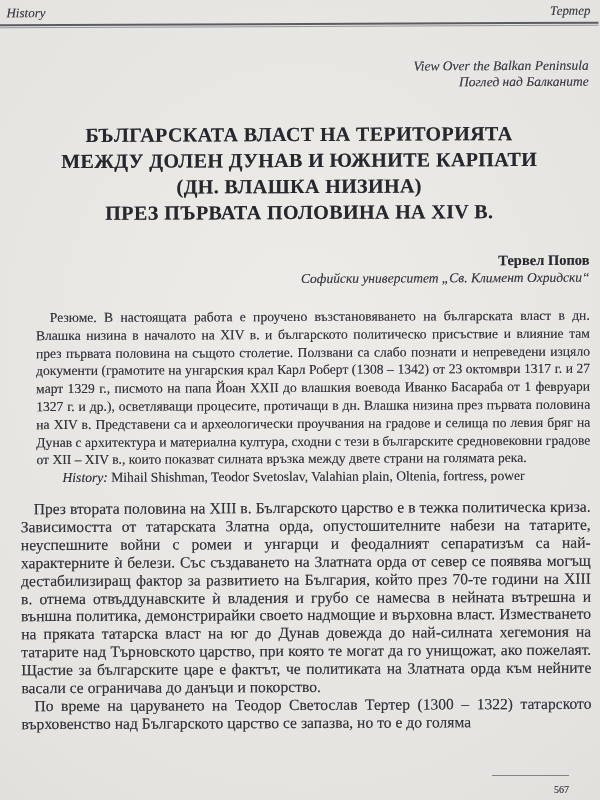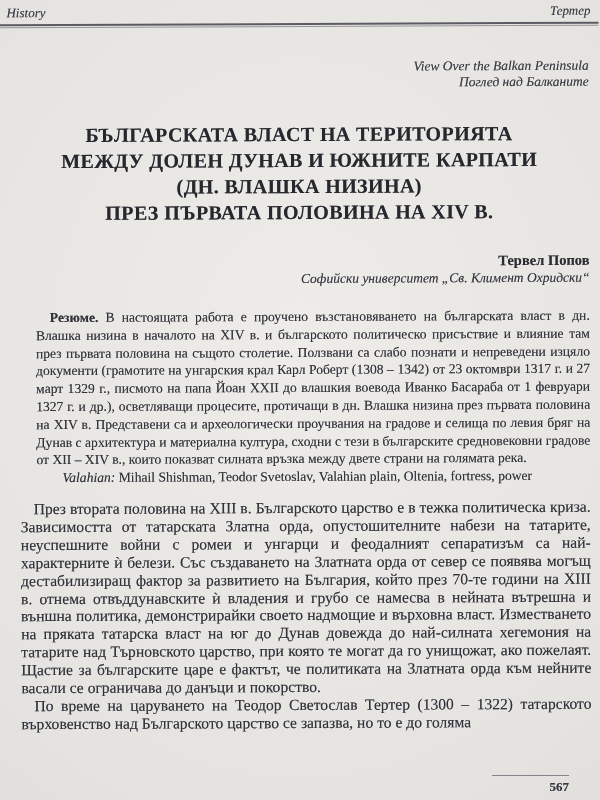--- a/index.html
+++ b/index.html
@@ -67,21 +67,21 @@
   
   .abstract {
     margin: 21px 10px 0 36px;
     font-size: 13.6px;
     line-height: 17.8px;
     text-align: justify;
   }
   .abstract p { margin: 0; }
   .abstract .abstract-main { text-indent: 14px; }
   .abstract .keywords-line { padding-left: 13px; text-indent: 13px; }
-  .abstract-label { font-weight: bold; }
+  .abstract-label { font-weight: normal; }
   .keywords-label { font-style: italic; }
   
   .body-text {
     margin: 13px 10px 0 20px;
     font-size: 15.6px;
     line-height: 17.9px;
     text-align: justify;
   }
   .body-text p { margin: 0; text-indent: 13px; }
   
@@ -90,23 +90,22 @@
     right: 31px;
     bottom: 24px;
     width: 77px;
     height: 1px;
     background: #84838a;
   }
   .folio-number {
     position: absolute;
     right: 31px;
     bottom: 5px;
-    font-size: 13px;
+    font-size: 10px;
     color: #3a3a44;
-    font-weight: bold;
   }
 </style>
 </head>
 <body>
 
 <div class="page">
   <div class="scan">
 
     <div class="running-head">
       <span>History</span>
@@ -130,21 +129,21 @@
     </h1>
 
     <div class="author-block">
       <div class="author-name">Тервел Попов</div>
       <div class="author-affiliation">Софийски университет „Св. Климент Охридски“</div>
     </div>
 
     <div class="abstract">
       <p class="abstract-main"><span class="abstract-label">Резюме.</span>
         <span>В настоящата работа е проучено възстановяването на българската власт в дн. Влашка низина в началото на XIV в. и българското политическо присъствие и влияние там през първата половина на същото столетие. Ползвани са слабо познати и непреведени изцяло документи (грамотите на унгарския крал Карл Роберт (1308 – 1342) от 23 октомври 1317 г. и 27 март 1329 г., писмото на папа Йоан XXII до влашкия воевода Иванко Басараба от 1 февруари 1327 г. и др.), осветляващи процесите, протичащи в дн. Влашка низина през първата половина на XIV в. Представени са и археологически проучвания на градове и селища по левия бряг на Дунав с архитектура и материална култура, сходни с тези в българските средновековни градове от XII – XIV в., които показват силната връзка между двете страни на голямата река.</span></p>
-      <p class="keywords-line"><span class="keywords-label">Valahian:</span>
+      <p class="keywords-line"><span class="keywords-label">History:</span>
         <span>Mihail Shishman, Teodor Svetoslav, Valahian plain, Oltenia, fortress, power</span></p>
     </div>
 
     <div class="body-text">
       <p>През втората половина на XIII в. Българското царство е в тежка политическа криза. Зависимостта от татарската Златна орда, опустошителните набези на татарите, неуспешните войни с ромеи и унгарци и феодалният сепаратизъм са най-характерните ѝ белези. Със създаването на Златната орда от север се появява могъщ дестабилизиращ фактор за развитието на България, който през 70-те години на XIII в. отнема отвъддунавските ѝ владения и грубо се намесва в нейната вътрешна и външна политика, демонстрирайки своето надмощие и върховна власт. Изместването на пряката татарска власт на юг до Дунав довежда до най-силната хегемония на татарите над Търновското царство, при която те могат да го унищожат, ако пожелаят. Щастие за българските царе е фактът, че политиката на Златната орда към нейните васали се ограничава до данъци и покорство.</p>
       <p>По време на царуването на Теодор Светослав Тертер (1300 – 1322) татарското върховенство над Българското царство се запазва, но то е до голяма</p>
     </div>
 
   </div>
 

